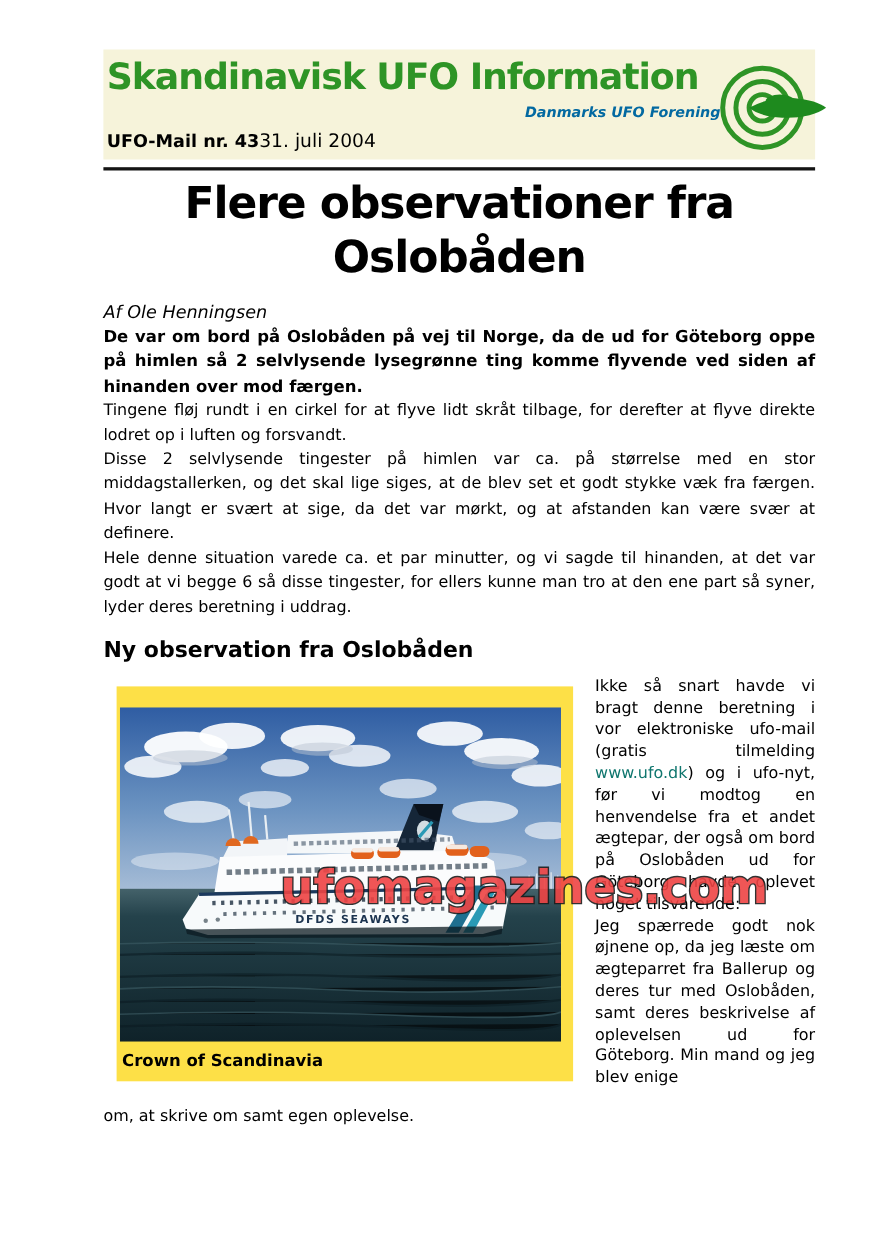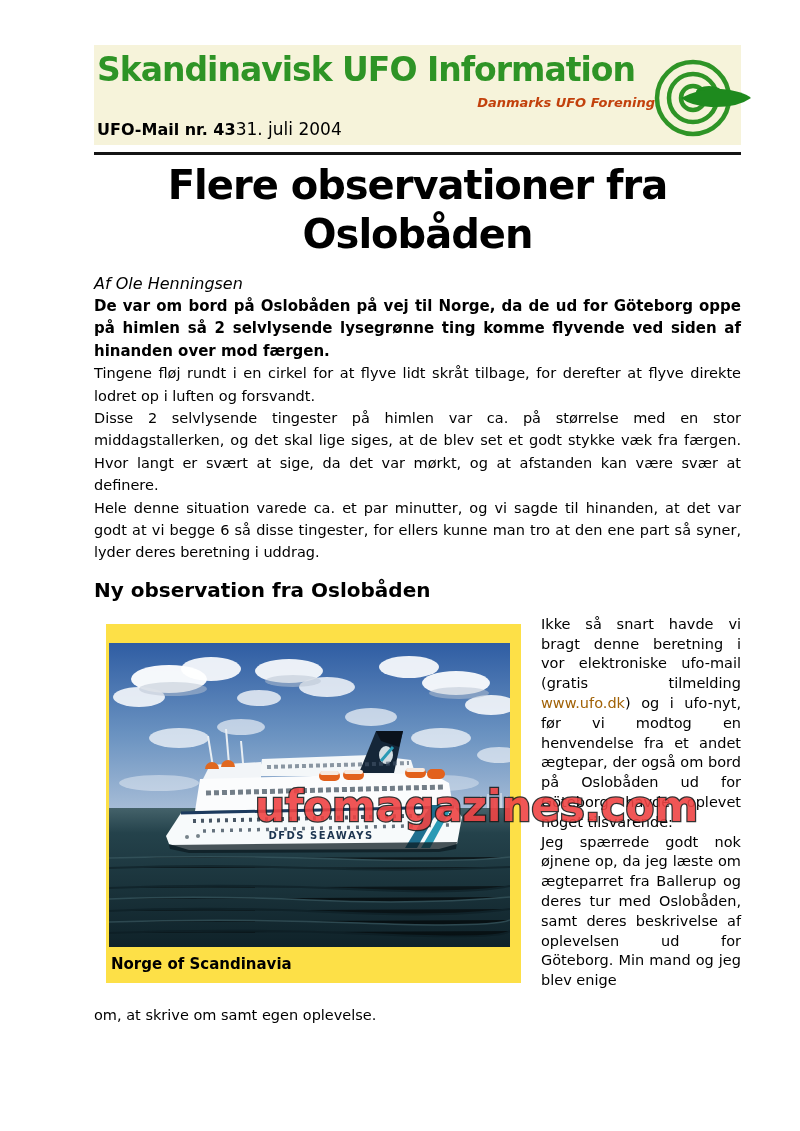--- a/index.html
+++ b/index.html
@@ -3,21 +3,21 @@
 <meta charset="utf-8">
 <style>
   * { box-sizing: border-box; }
   html,body { margin:0; padding:0; background:#ffffff; }
   body { font-family:"DejaVu Sans","Liberation Sans",sans-serif; color:#000; }
   .page { width:800px; height:1131px; background:#fff; padding:45px 59px 0 94px; overflow:hidden; position:relative; }
 
   
   .masthead { position:relative; height:100px; background:#f6f3da; }
   .masthead-title { font-size:33px; font-weight:bold; color:#2e9426; padding:7px 0 0 3px; letter-spacing:-1px; line-height:1.1; white-space:nowrap; }
-  .masthead-subtitle { position:absolute; top:50px; right:86px; font-size:13px; font-weight:bold; font-style:italic; color:#c2410c; }
+  .masthead-subtitle { position:absolute; top:50px; right:86px; font-size:13px; font-weight:bold; font-style:italic; color:#0369a1; }
   .masthead-row { position:absolute; left:3px; right:88px; bottom:6px; display:flex; align-items:baseline; }
   .masthead-issue { font-size:16px; font-weight:bold; }
   .masthead-date { font-size:17px; }
   .masthead-logo { position:absolute; top:10px; right:-12px; width:102px; height:86px; }
 
   .rule { height:3px; background:#141414; margin-top:7px; }
 
   
   .article-title { margin:6px 0 0 0; text-align:center; font-size:40px; line-height:49px; font-weight:bold; letter-spacing:-1px; }
   .byline { font-size:16px; font-style:italic; line-height:21px; margin:14px 0 1px 0; }
@@ -26,21 +26,21 @@
   .body-p { font-size:14.5px; line-height:22.4px; text-align:justify; }
   .section-heading { margin:14px 0 10px 0; font-size:20px; font-weight:bold; }
 
   
   .two-col { position:relative; display:flex; gap:8px; align-items:flex-start; }
   .photo-block { margin:12px; background:#fde047; width:415px; flex:0 0 415px; padding:19px 11px 10px 3px; }
   .ship-photo { display:block; width:401px; height:304px; }
   .photo-caption { font-size:15px; font-weight:bold; padding:8px 0 0 2px; }
   .col-text { flex:1; padding-top:3px; }
   .col-p { font-size:14.5px; line-height:19.8px; text-align:justify; }
-  .ufo-link { color:#a16207; text-decoration:none; cursor:pointer; }
+  .ufo-link { color:#0f766e; text-decoration:none; cursor:pointer; }
 
   .watermark { position:absolute; left:126px; top:170px; z-index:5; pointer-events:none;
     font-size:42px; font-weight:bold; letter-spacing:0px; color:#ef4444; opacity:0.9;
     -webkit-text-stroke:2.5px #1c1c1c; paint-order:stroke fill; white-space:nowrap;margin-left:35px; }
 
   .closing { margin-top:9px; font-size:14.5px; line-height:22px; }
 </style>
 </head>
 <body>
 
@@ -189,21 +189,21 @@
           <path d="M 312 205 L 335 166 L 341 168 L 321 205 Z" fill="#2a9ab5"></path>
 
           <text x="212" y="196" font-size="10" font-weight="bold" fill="#1c3450" letter-spacing="1.5" text-anchor="middle" font-family="DejaVu Sans, sans-serif">DFDS SEAWAYS</text>
 
           <circle cx="78" cy="194" r="2" fill="#22323e" opacity="0.6"></circle>
           <circle cx="89" cy="193" r="2" fill="#22323e" opacity="0.6"></circle>
 
           <path d="M 60 202 L 348 199 L 347 206 L 330 209 L 80 210 L 61 206 Z" fill="#0c1b22" opacity="0.75"></path>
         </g>
       </svg>
-      <figcaption class="photo-caption">Norge of Scandinavia</figcaption>
+      <figcaption class="photo-caption">Crown of Scandinavia</figcaption>
     </figure>
 
     <div class="col-text">
       <p class="col-p"><span>Ikke så snart havde vi bragt denne beretning i vor elektroniske ufo-mail (gratis tilmelding </span><a class="ufo-link">www.ufo.dk</a><span>) og i ufo-nyt, før vi modtog en henvendelse fra et andet ægtepar, der også om bord på Oslobåden ud for Göteborg havde oplevet noget tilsvarende:</span></p>
       <p class="col-p">Jeg spærrede godt nok øjnene op, da jeg læste om ægteparret fra Ballerup og deres tur med Oslobåden, samt deres beskrivelse af oplevelsen ud for Göteborg. Min mand og jeg blev enige</p>
     </div>
 
     <div class="watermark">ufomagazines.com</div>
   </div>
 

